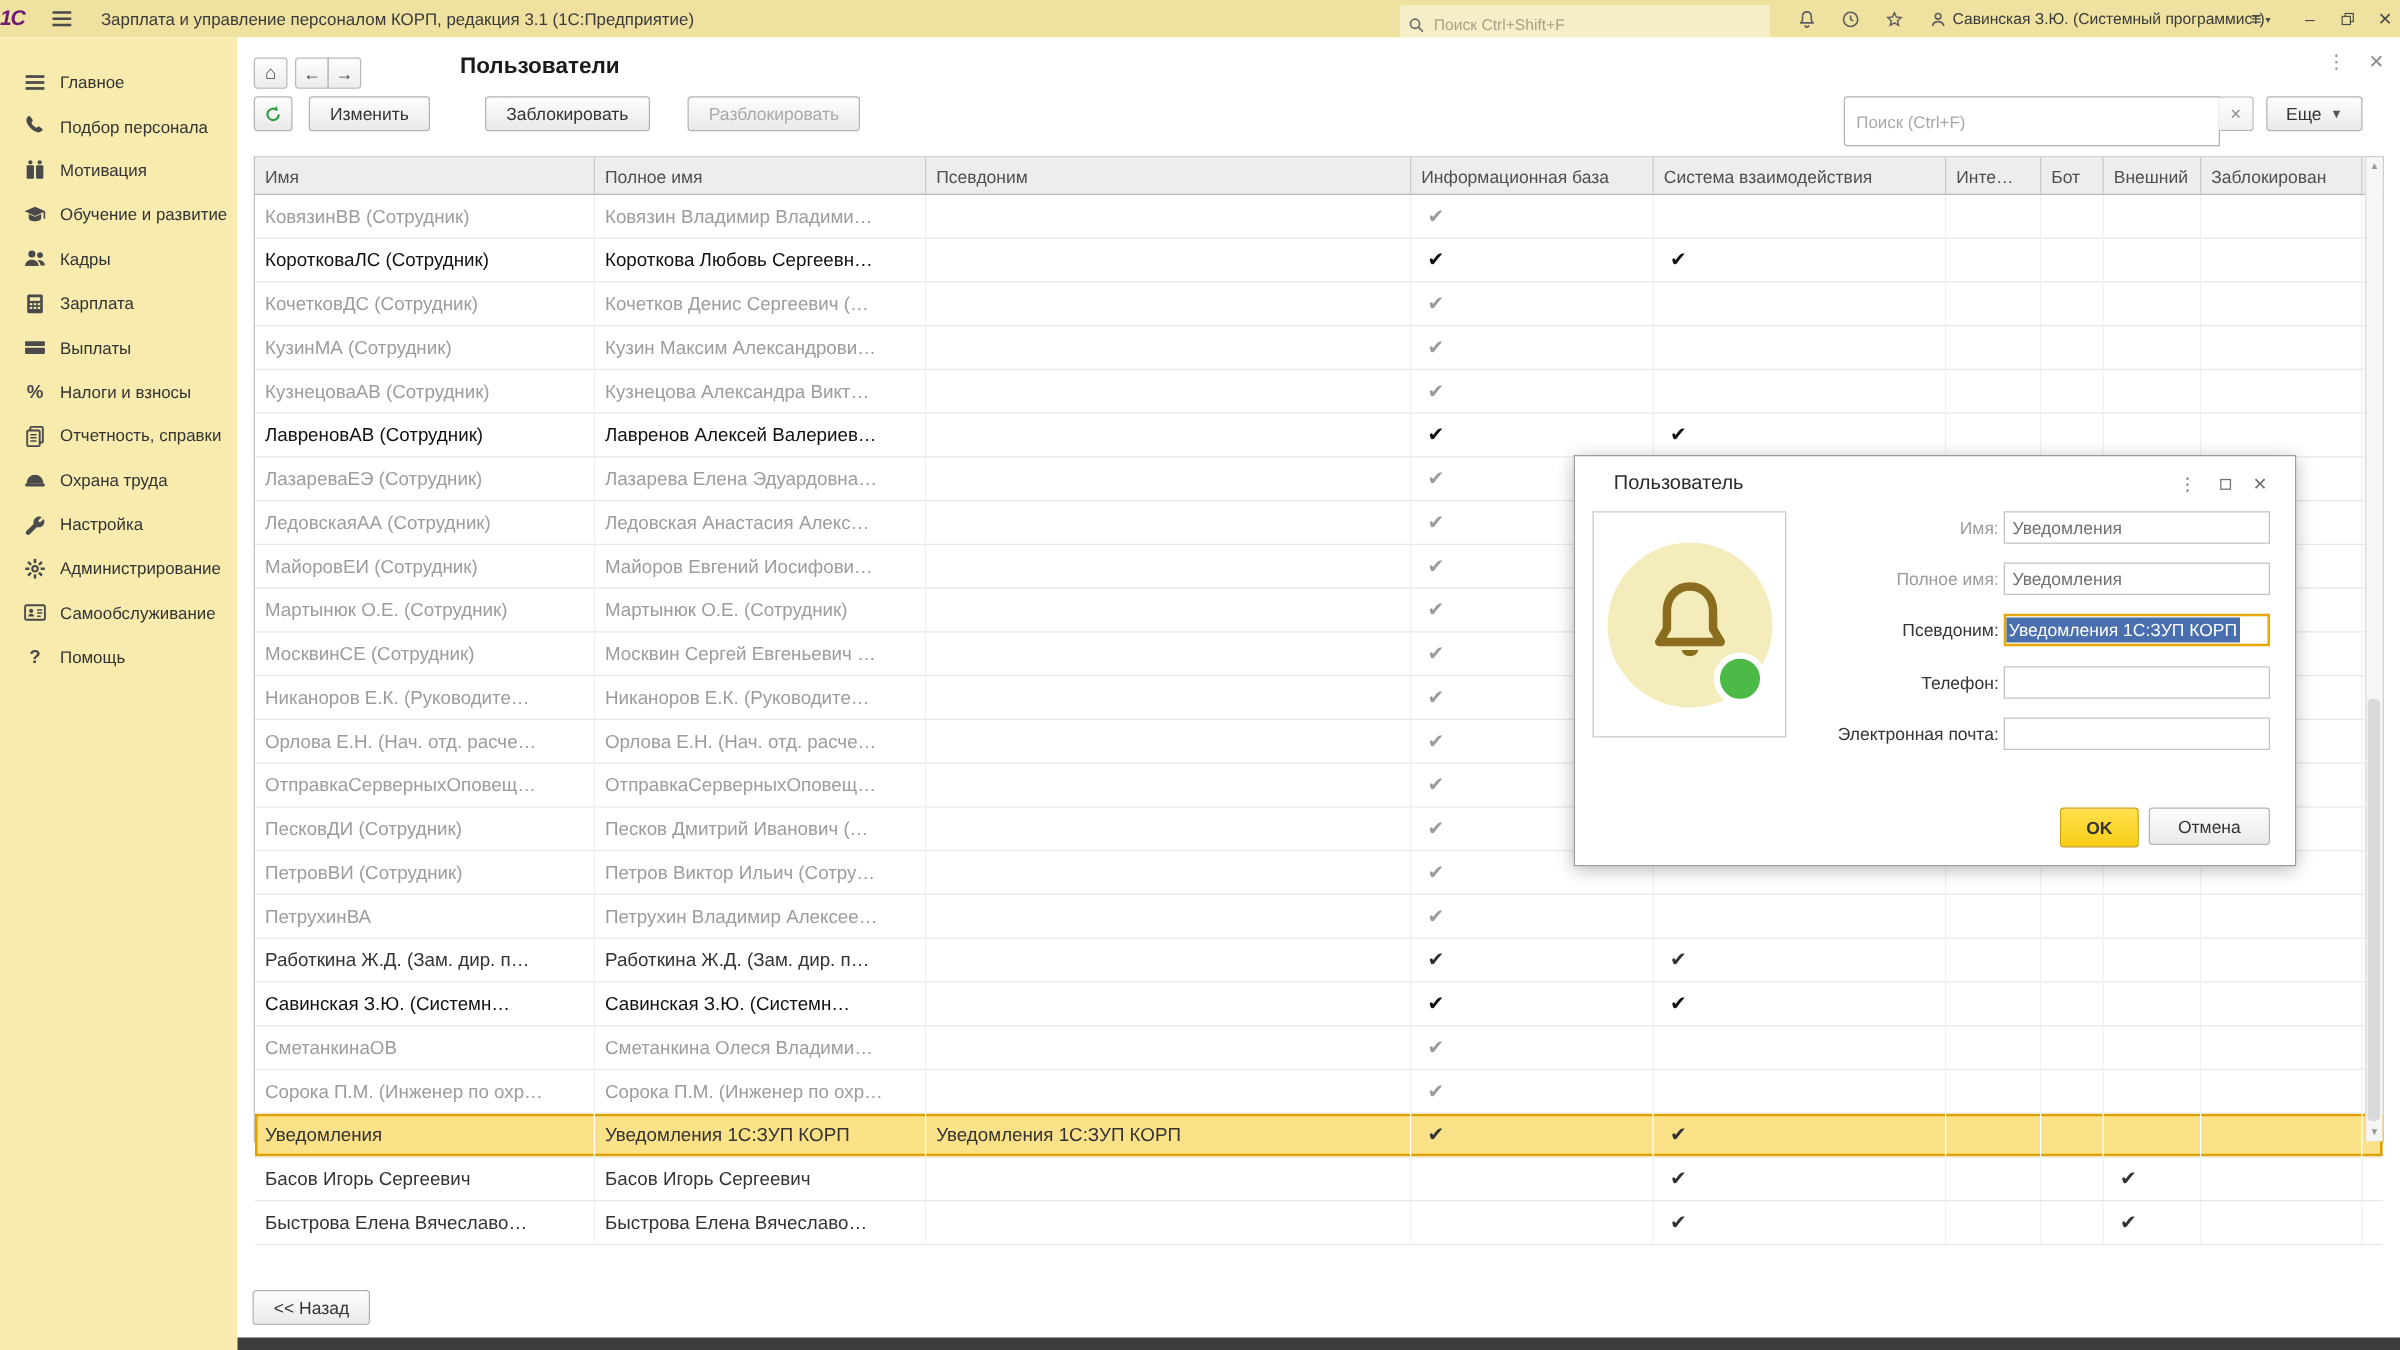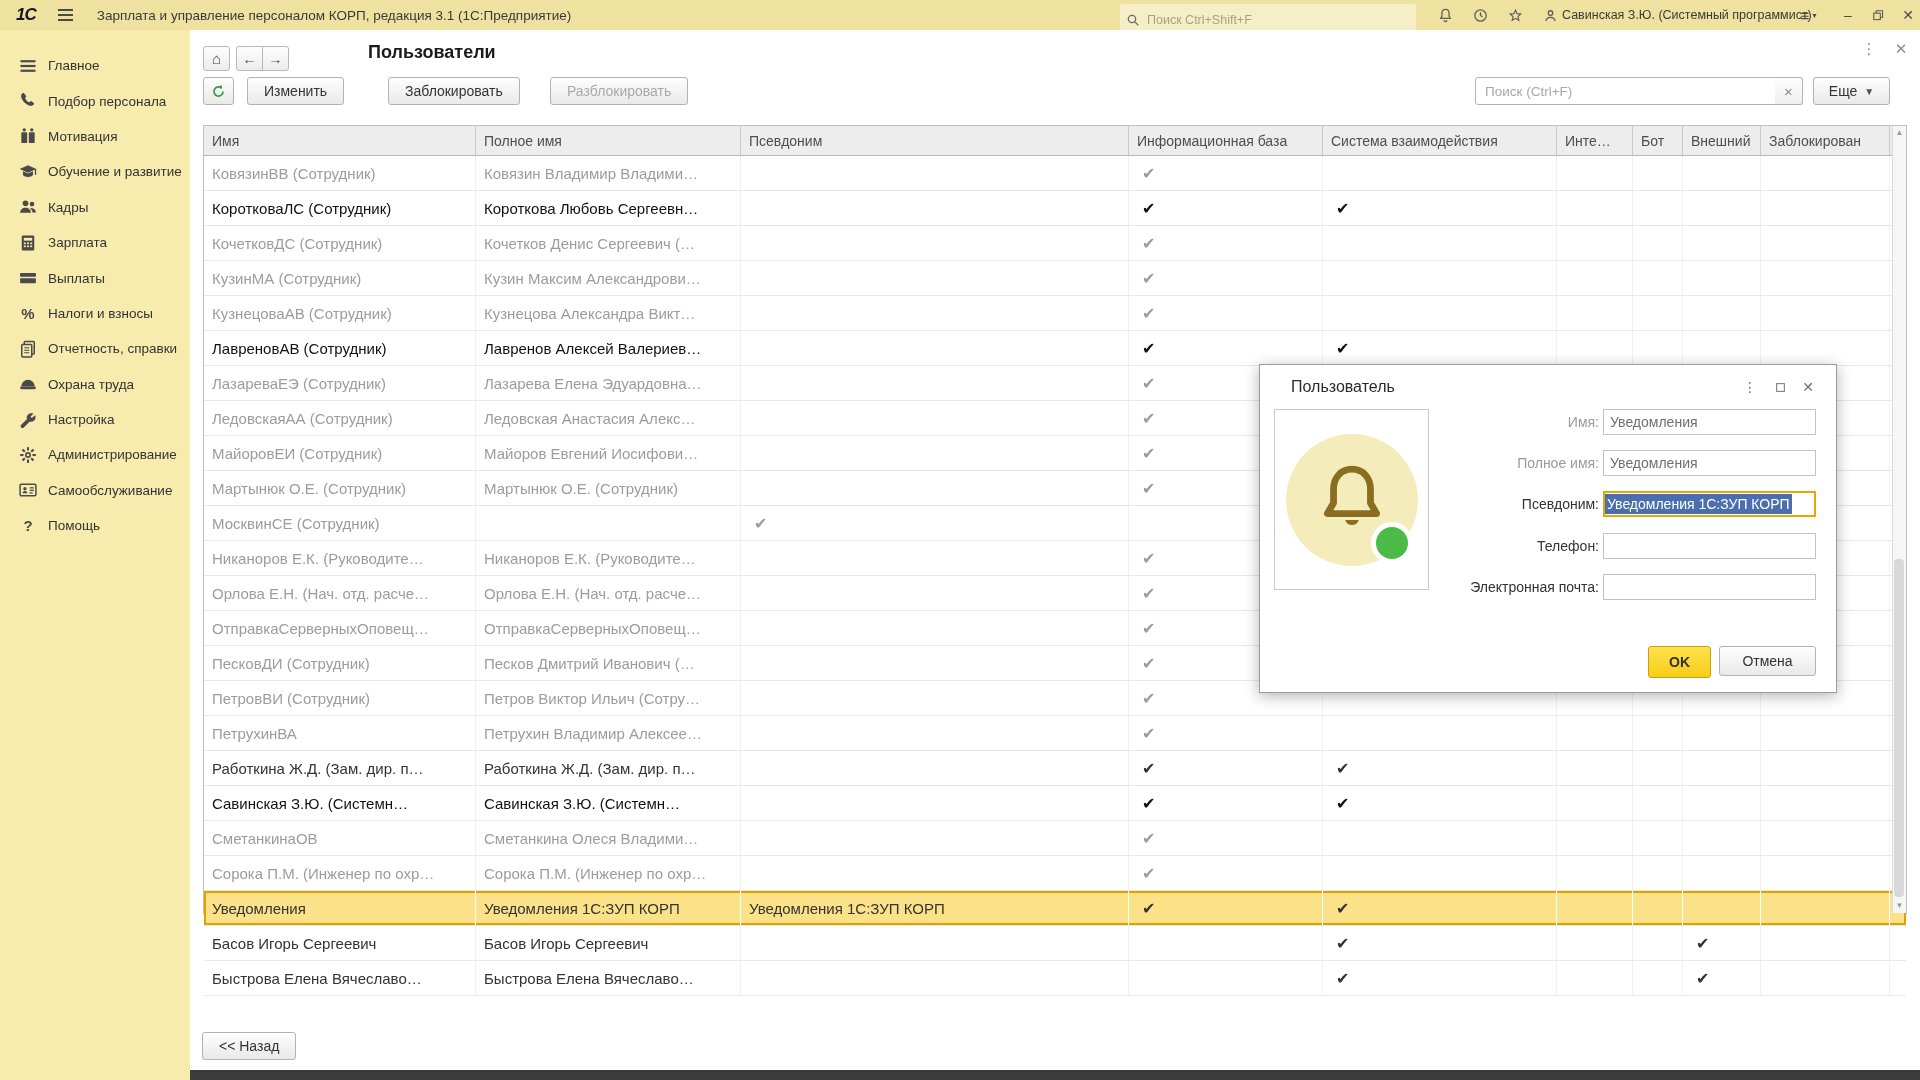--- a/index.html
+++ b/index.html
@@ -4,21 +4,21 @@
 <style>
   html,body{margin:0;padding:0;}
   body{
     width:1920px;height:1080px;position:relative;overflow:hidden;
     font-family:"Liberation Sans","DejaVu Sans",sans-serif;
     background:#ffffff;color:#333;
     -webkit-font-smoothing:antialiased;
   }
   
   #topbar{position:absolute;left:0;top:0;width:1920px;height:30px;background:#efe1a0;display:flex;align-items:center;}
-  .logo-1c{font-weight:bold;font-style:italic;color:#0f172a;font-size:17px;margin-left:16px;letter-spacing:-1px;}
+  .logo-1c{font-weight:bold;font-style:italic;color:#701a75;font-size:17px;margin-left:0;letter-spacing:-1px;}
   .hamburger{margin-left:22px;display:inline-flex;flex-direction:column;gap:3px;cursor:pointer;}
   .hamburger i{display:block;width:15px;height:2px;background:#4a4a4a;}
   .app-title{margin-left:24px;font-size:13.5px;color:#3a3a3a;}
   .tb-search{position:absolute;left:1120px;top:4px;width:296px;height:32px;background:#f6eec6;border-radius:2px;display:flex;align-items:center;}
   .tb-search svg{margin-left:5px;color:#6b6b6b;}
   .tb-search input{border:none;background:transparent;outline:none;font-size:12.5px;color:#4a4a4a;width:250px;margin-left:4px;font-family:inherit;}
   .tb-search input::placeholder{color:#a9a185;}
   .tb-ico{position:absolute;top:3px;width:24px;height:24px;display:flex;align-items:center;justify-content:center;color:#5e5e5e;cursor:pointer;}
   .tb-user{position:absolute;left:1562px;top:0;height:30px;display:flex;align-items:center;font-size:12.5px;color:#3a3a3a;cursor:pointer;}
   .tb-winbtn{position:absolute;top:0;width:28px;height:30px;display:flex;align-items:center;justify-content:center;color:#4a4a4a;font-size:14px;cursor:pointer;}
@@ -33,21 +33,21 @@
   #content{position:absolute;left:190px;top:30px;width:1730px;height:1040px;background:#fff;}
   .tbtn{position:absolute;height:25px;box-sizing:border-box;border:1px solid #b9b9b9;border-radius:3px;background:linear-gradient(#fefefe,#ececec);
         display:flex;align-items:center;justify-content:center;font-size:14px;color:#444;cursor:pointer;}
   .tab-title{position:absolute;left:178px;top:12px;font-size:18px;font-weight:bold;color:#1a1a1a;}
   .win-ico{position:absolute;top:10px;color:#8b8b8b;font-size:15px;cursor:pointer;width:22px;text-align:center;}
   .btn{height:28px;box-sizing:border-box;border:1px solid #b3b3b3;border-radius:3px;background:linear-gradient(#fefefe,#e9e9e9);
        font-size:14px;color:#333;padding:0 16px;display:inline-flex;align-items:center;justify-content:center;cursor:pointer;font-family:inherit;}
   .btn.disabled{color:#a9a9a9;cursor:default;}
   .toolbar{position:absolute;left:13px;top:47px;right:13px;height:28px;}
   .toolbar .b{position:absolute;top:0;}
-  .flt-search{position:absolute;top:0;left:1272px;width:301px;height:28px;box-sizing:border-box;border:1px solid #b3b3b3;border-radius:3px 0 0 3px;
+  .flt-search{position:absolute;top:0;left:1272px;width:301px;height:40px;box-sizing:border-box;border:1px solid #b3b3b3;border-radius:3px 0 0 3px;
               display:flex;align-items:center;background:#fff;}
   .flt-search input{border:none;outline:none;width:280px;margin-left:7px;font-size:13.5px;color:#555;font-family:inherit;}
   .flt-search input::placeholder{color:#a8a8a8;}
   .flt-clear{position:absolute;top:0;left:1572px;width:28px;height:28px;box-sizing:border-box;border:1px solid #b3b3b3;border-left:none;border-radius:0 3px 3px 0;
              display:flex;align-items:center;justify-content:center;color:#8b8b8b;font-size:15px;background:linear-gradient(#fefefe,#efefef);cursor:pointer;}
   .more-btn{position:absolute;top:0;left:1610px;width:77px;font-weight:normal;}
   .more-btn .car{margin-left:7px;font-size:10px;color:#555;}
   
   #table{position:absolute;left:13px;top:95px;width:1704px;height:789px;box-sizing:border-box;border:1px solid #c0c0c0;background:#fff;}
   .thead{display:grid;grid-template-columns:272px 265px 388px 194px 234px 76px 50px 78px 129px;height:30px;background:#ededed;border-bottom:1px solid #b9b9b9;box-sizing:border-box;}
@@ -439,20 +439,21 @@
           <div class="td"></div>
           <div class="td ck">✔</div>
           <div class="td ck"></div>
           <div class="td ck"></div>
           <div class="td ck"></div>
           <div class="td ck"></div>
           <div class="td ck"></div>
         </div>
         <div class="trow muted">
           <div class="td">МосквинСЕ (Сотрудник)</div>
+          <div class="td">Москвин Сергей Евгеньевич …</div>
           <div class="td"></div>
           <div class="td ck">✔</div>
           <div class="td ck"></div>
           <div class="td ck"></div>
           <div class="td ck"></div>
           <div class="td ck"></div>
           <div class="td ck"></div>
         </div>
         <div class="trow muted">
           <div class="td">Никаноров Е.К. (Руководите…</div>

